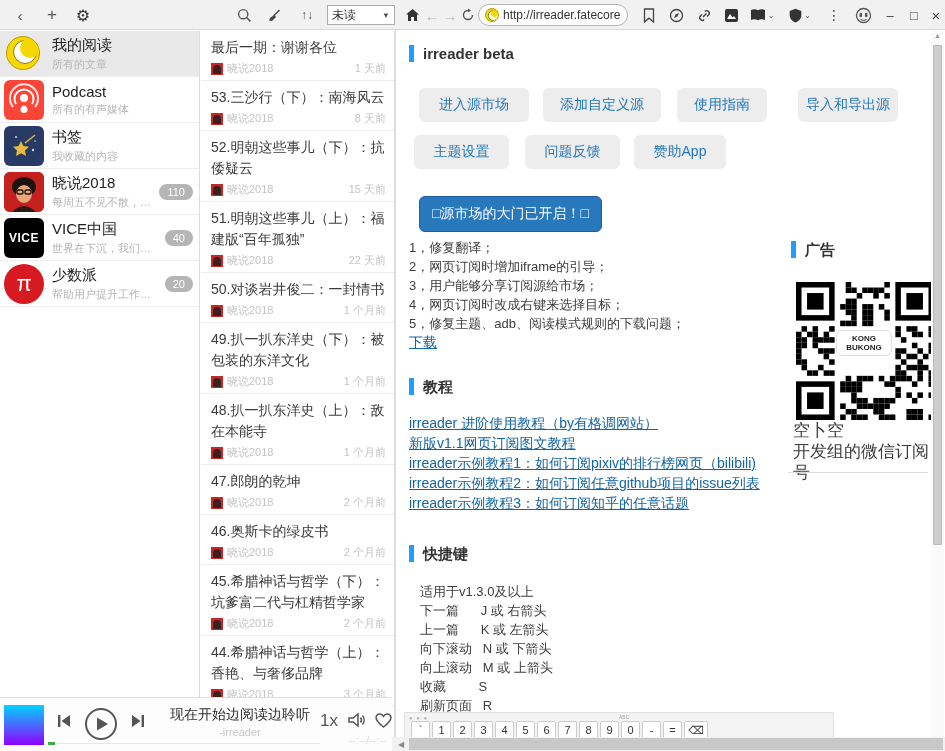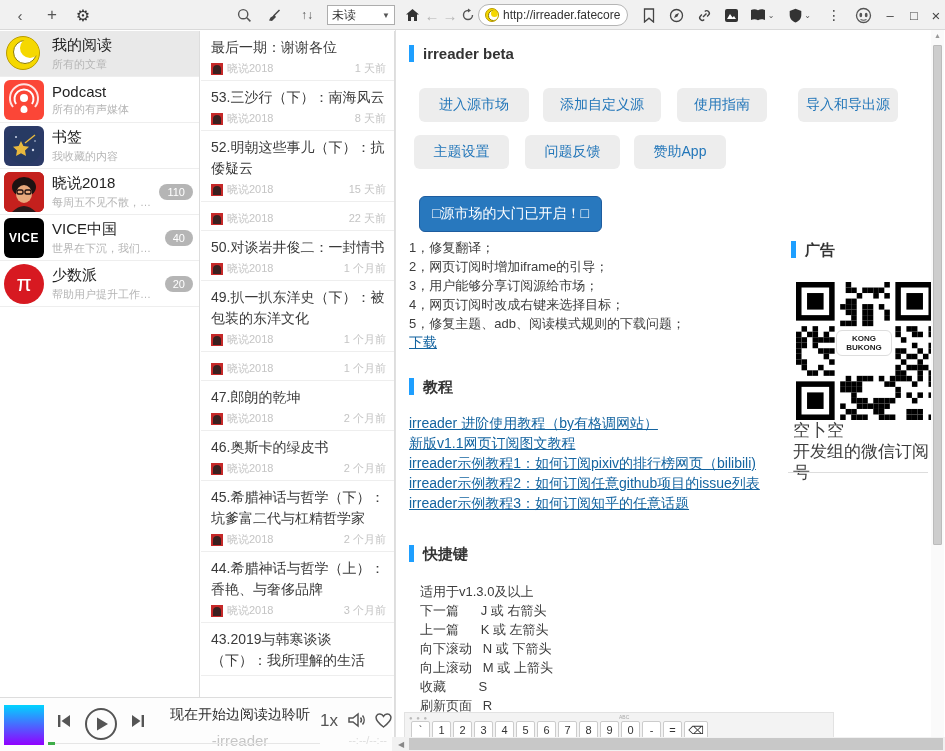--- a/index.html
+++ b/index.html
@@ -112,21 +112,21 @@
     background:#c8c8c8; }
 
   
   #player { position:absolute; left:0; top:697px; width:392px; height:54px;
     background:#fdfdfd; border-top:1px solid #ddd; }
   #album { position:absolute; left:4px; top:7px; width:40px; height:40px;
     background:linear-gradient(#00d4ff,#9100ff); }
   .pbtn { position:absolute; top:14px; color:#555; }
   #p-status { position:absolute; left:160px; top:8px; width:160px; text-align:center; }
   #p-status .t { font-size:14px; color:#2e2e2e; }
-  #p-status .s { font-size:15px; color:#c6c6c6; margin-top:8px; }
+  #p-status .s { font-size:11px; color:#c6c6c6; margin-top:2px; }
   #p-speed { position:absolute; left:320px; top:13px; font-size:17px; color:#555; }
   #p-line { position:absolute; left:55px; top:45px; width:265px; height:1px; background:#e6e6e6; }
   #p-dot { position:absolute; left:48px; top:44px; width:7px; height:3px; background:#3fae49; }
   #p-time { position:absolute; right:5px; top:36px; font-size:11px; color:#ddd; }
 
   
   .ic-podcast { background:#fb4637; }
   .ic-bookmark-feed { background:#2b3a67; }
   .ic-xs { background:#b71c1c; }
   .ic-vice { background:#000; display:flex; align-items:center; justify-content:center;
@@ -330,20 +330,21 @@
   </div>
   <div class="art">
     <div class="art-title">52.明朝这些事儿（下）：抗倭疑云</div>
     <div class="art-meta">
         <span class="mini-av"></span>
         <span class="art-src">晓说2018</span>
         <span class="art-time">15 天前</span>
       </div>
   </div>
   <div class="art">
+    <div class="art-title">51.明朝这些事儿（上）：福建版“百年孤独”</div>
     <div class="art-meta">
         <span class="mini-av"></span>
         <span class="art-src">晓说2018</span>
         <span class="art-time">22 天前</span>
       </div>
   </div>
   <div class="art">
     <div class="art-title">50.对谈岩井俊二：一封情书</div>
     <div class="art-meta">
         <span class="mini-av"></span>
@@ -353,20 +354,21 @@
   </div>
   <div class="art">
     <div class="art-title">49.扒一扒东洋史（下）：被包装的东洋文化</div>
     <div class="art-meta">
         <span class="mini-av"></span>
         <span class="art-src">晓说2018</span>
         <span class="art-time">1 个月前</span>
       </div>
   </div>
   <div class="art">
+    <div class="art-title">48.扒一扒东洋史（上）：敌在本能寺</div>
     <div class="art-meta">
         <span class="mini-av"></span>
         <span class="art-src">晓说2018</span>
         <span class="art-time">1 个月前</span>
       </div>
   </div>
   <div class="art">
     <div class="art-title">47.郎朗的乾坤</div>
     <div class="art-meta">
         <span class="mini-av"></span>

